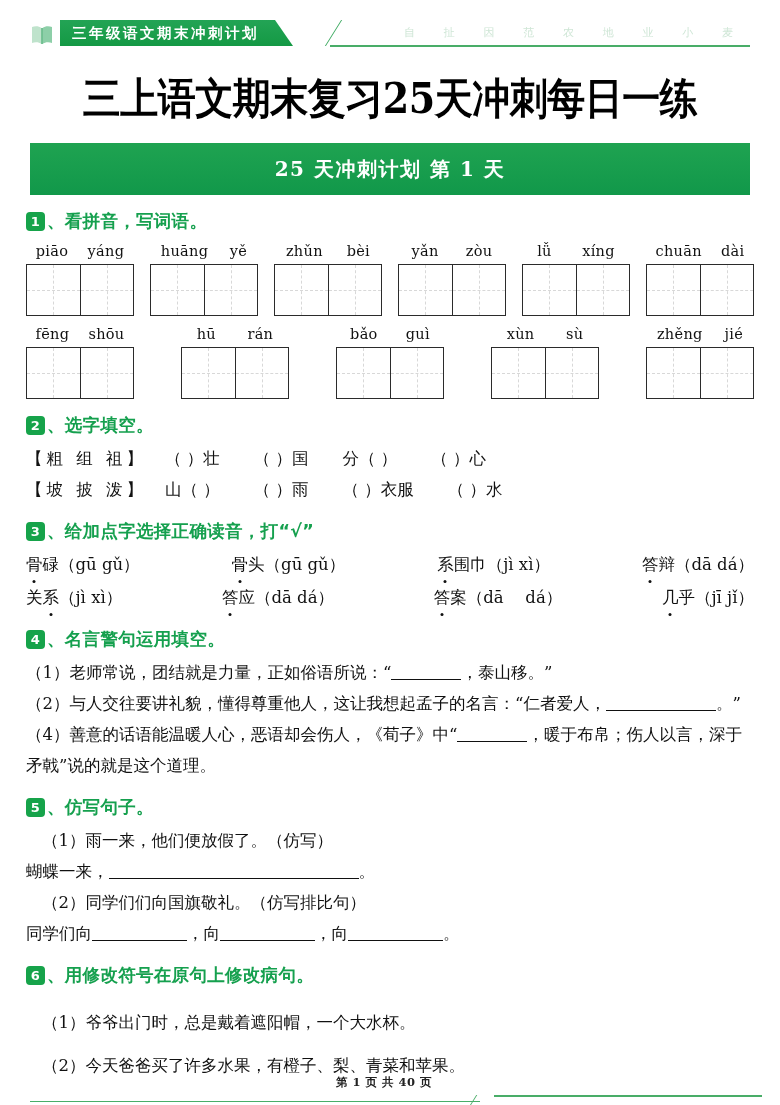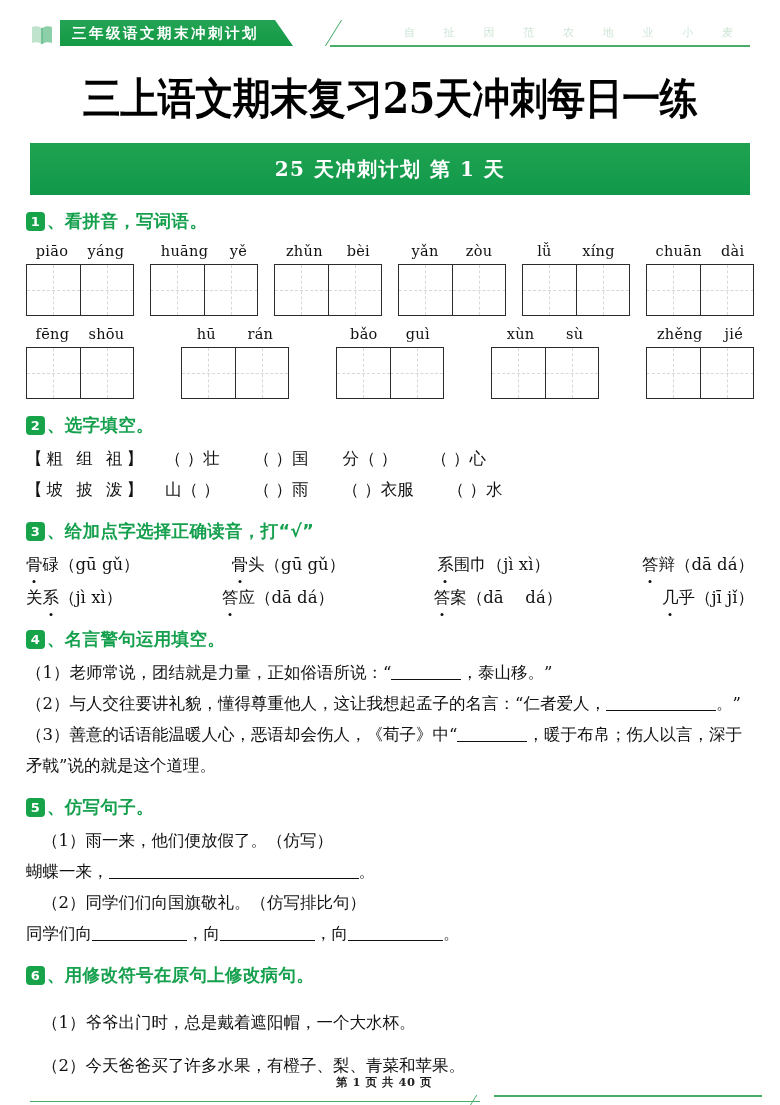--- a/index.html
+++ b/index.html
@@ -468,21 +468,21 @@
       <span>、名言警句运用填空。</span>
     </div>
 
     <div class="t">
       <span>（1）老师常说，团结就是力量，正如俗语所说：“</span><span class="blank b-70"></span><span>，泰山移。”</span>
     </div>
     <div class="t wrap">
       <span>（2）与人交往要讲礼貌，懂得尊重他人，这让我想起孟子的名言：“仁者爱人，</span><span class="blank b-110"></span><span>。”</span>
     </div>
     <div class="t wrap">
-      <span>（3）善意的话语能温暖人心，恶语却会伤人，《荀子》中“</span><span class="blank b-70"></span><span>，暖于布帛；伤人以言，深于矛戟”说的就是这个道理。</span>
+      <span>（4）善意的话语能温暖人心，恶语却会伤人，《荀子》中“</span><span class="blank b-70"></span><span>，暖于布帛；伤人以言，深于矛戟”说的就是这个道理。</span>
     </div>
 
     <div class="q-head">
       <span class="q-badge">5</span>
       <span>、仿写句子。</span>
     </div>
 
     <div class="t indent">（1）雨一来，他们便放假了。（仿写）</div>
     <div class="t">
       <span>蝴蝶一来，</span><span class="blank b-250"></span><span>。</span>

